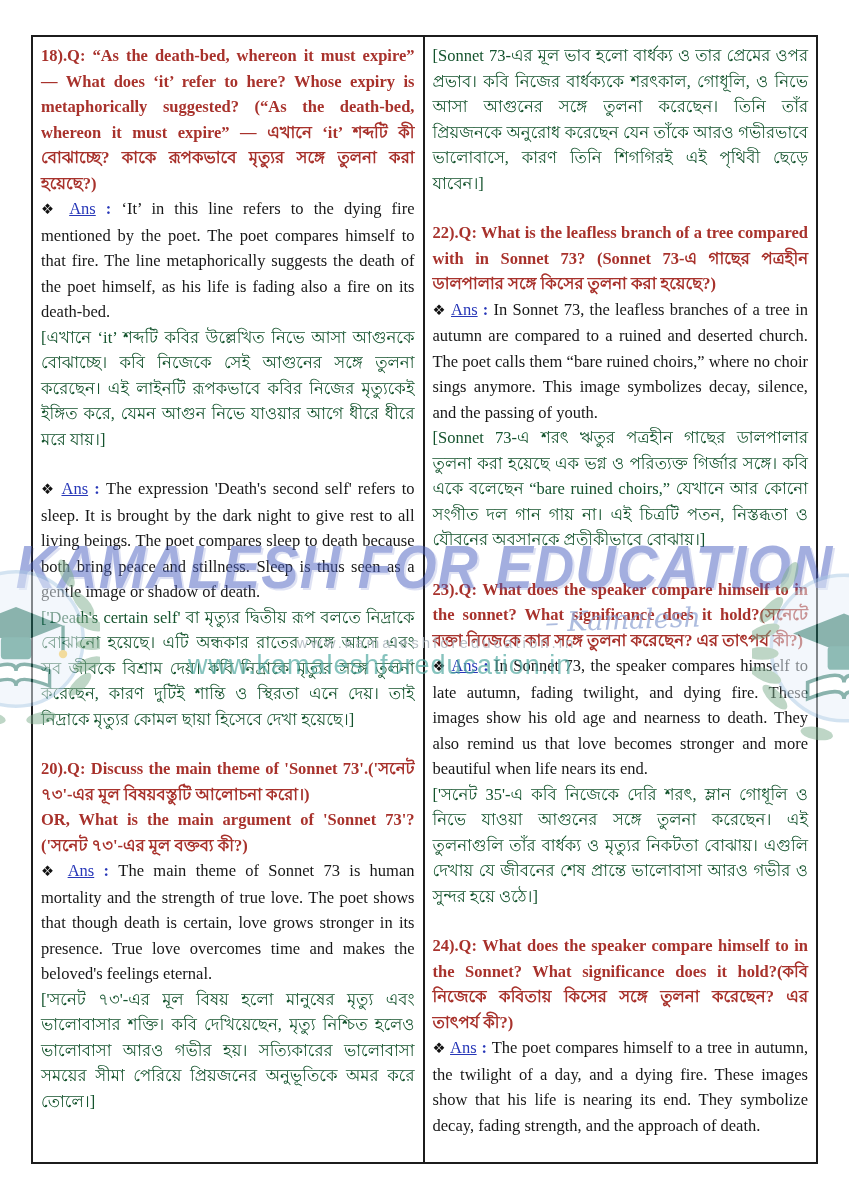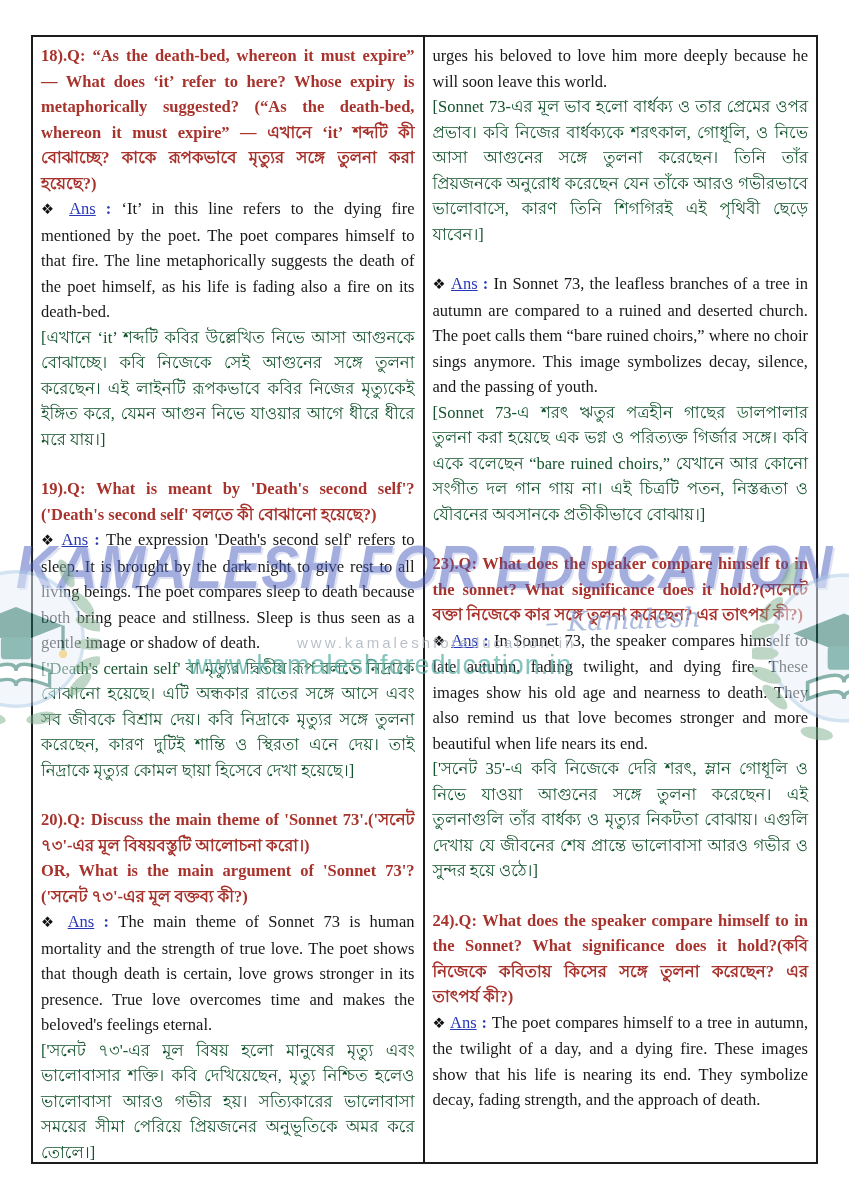--- a/index.html
+++ b/index.html
@@ -57,42 +57,41 @@
 
   <div class="col col-left">
 
     <section class="block">
       <p class="q">18).Q: “As the death-bed, whereon it must expire” — What does ‘it’ refer to here? Whose expiry is metaphorically suggested? (“As the death-bed, whereon it must expire” — এখানে ‘it’ শব্দটি কী বোঝাচ্ছে? কাকে রূপকভাবে মৃত্যুর সঙ্গে তুলনা করা হয়েছে?)</p>
       <p class="a"><span class="dm">❖</span> <span class="ans">Ans</span><span class="ans-colon"> : </span><span>‘It’ in this line refers to the dying fire mentioned by the poet. The poet compares himself to that fire. The line metaphorically suggests the death of the poet himself, as his life is fading also a fire on its death-bed.</span></p>
       <p class="t">[এখানে ‘it’ শব্দটি কবির উল্লেখিত নিভে আসা আগুনকে বোঝাচ্ছে। কবি নিজেকে সেই আগুনের সঙ্গে তুলনা করেছেন। এই লাইনটি রূপকভাবে কবির নিজের মৃত্যুকেই ইঙ্গিত করে, যেমন আগুন নিভে যাওয়ার আগে ধীরে ধীরে মরে যায়।]</p>
     </section>
 
     <section class="block">
-      <p class="q">19).Q: What is meant by 'Death's second self'?('Death's second self' বলতে কী বোঝানো হয়েছে?)</p>
       <p class="a"><span class="dm">❖</span> <span class="ans">Ans</span><span class="ans-colon"> : </span><span>The expression 'Death's second self' refers to sleep. It is brought by the dark night to give rest to all living beings. The poet compares sleep to death because both bring peace and stillness. Sleep is thus seen as a gentle image or shadow of death.</span></p>
       <p class="t">['Death's certain self' বা মৃত্যুর দ্বিতীয় রূপ বলতে নিদ্রাকে বোঝানো হয়েছে। এটি অন্ধকার রাতের সঙ্গে আসে এবং সব জীবকে বিশ্রাম দেয়। কবি নিদ্রাকে মৃত্যুর সঙ্গে তুলনা করেছেন, কারণ দুটিই শান্তি ও স্থিরতা এনে দেয়। তাই নিদ্রাকে মৃত্যুর কোমল ছায়া হিসেবে দেখা হয়েছে।]</p>
     </section>
 
     <section class="block">
       <p class="q">20).Q: Discuss the main theme of 'Sonnet 73'.('সনেট ৭৩'-এর মূল বিষয়বস্তুটি আলোচনা করো।)</p>
       <p class="q">OR, What is the main argument of 'Sonnet 73'?('সনেট ৭৩'-এর মূল বক্তব্য কী?)</p>
       <p class="a"><span class="dm">❖</span> <span class="ans">Ans</span><span class="ans-colon"> : </span><span>The main theme of Sonnet 73 is human mortality and the strength of true love. The poet shows that though death is certain, love grows stronger in its presence. True love overcomes time and makes the beloved's feelings eternal.</span></p>
       <p class="t">['সনেট ৭৩'-এর মূল বিষয় হলো মানুষের মৃত্যু এবং ভালোবাসার শক্তি। কবি দেখিয়েছেন, মৃত্যু নিশ্চিত হলেও ভালোবাসা আরও গভীর হয়। সত্যিকারের ভালোবাসা সময়ের সীমা পেরিয়ে প্রিয়জনের অনুভূতিকে অমর করে তোলে।]</p>
     </section>
 
   </div>
 
   <div class="col">
 
     <section class="block">
-      <p class="a">urges his beloved to love him more deeply because he will soon leave this world.</p>
       <p class="t">[Sonnet 73-এর মূল ভাব হলো বার্ধক্য ও তার প্রেমের ওপর প্রভাব। কবি নিজের বার্ধক্যকে শরৎকাল, গোধূলি, ও নিভে আসা আগুনের সঙ্গে তুলনা করেছেন। তিনি তাঁর প্রিয়জনকে অনুরোধ করেছেন যেন তাঁকে আরও গভীরভাবে ভালোবাসে, কারণ তিনি শিগগিরই এই পৃথিবী ছেড়ে যাবেন।]</p>
     </section>
 
     <section class="block">
+      <p class="q">22).Q: What is the leafless branch of a tree compared with in Sonnet 73? (Sonnet 73-এ গাছের পত্রহীন ডালপালার সঙ্গে কিসের তুলনা করা হয়েছে?)</p>
       <p class="a"><span class="dm">❖</span> <span class="ans">Ans</span><span class="ans-colon"> : </span><span>In Sonnet 73, the leafless branches of a tree in autumn are compared to a ruined and deserted church. The poet calls them “bare ruined choirs,” where no choir sings anymore. This image symbolizes decay, silence, and the passing of youth.</span></p>
       <p class="t">[Sonnet 73-এ শরৎ ঋতুর পত্রহীন গাছের ডালপালার তুলনা করা হয়েছে এক ভগ্ন ও পরিত্যক্ত গির্জার সঙ্গে। কবি একে বলেছেন “bare ruined choirs,” যেখানে আর কোনো সংগীত দল গান গায় না। এই চিত্রটি পতন, নিস্তব্ধতা ও যৌবনের অবসানকে প্রতীকীভাবে বোঝায়।]</p>
     </section>
 
     <section class="block">
       <p class="q">23).Q: What does the speaker compare himself to in the sonnet? What significance does it hold?(সনেটে বক্তা নিজেকে কার সঙ্গে তুলনা করেছেন? এর তাৎপর্য কী?)</p>
       <p class="a"><span class="dm">❖</span> <span class="ans">Ans</span><span class="ans-colon"> : </span><span>In Sonnet 73, the speaker compares himself to late autumn, fading twilight, and dying fire. These images show his old age and nearness to death. They also remind us that love becomes stronger and more beautiful when life nears its end.</span></p>
       <p class="t">['সনেট 35'-এ কবি নিজেকে দেরি শরৎ, ম্লান গোধূলি ও নিভে যাওয়া আগুনের সঙ্গে তুলনা করেছেন। এই তুলনাগুলি তাঁর বার্ধক্য ও মৃত্যুর নিকটতা বোঝায়। এগুলি দেখায় যে জীবনের শেষ প্রান্তে ভালোবাসা আরও গভীর ও সুন্দর হয়ে ওঠে।]</p>
     </section>
 

